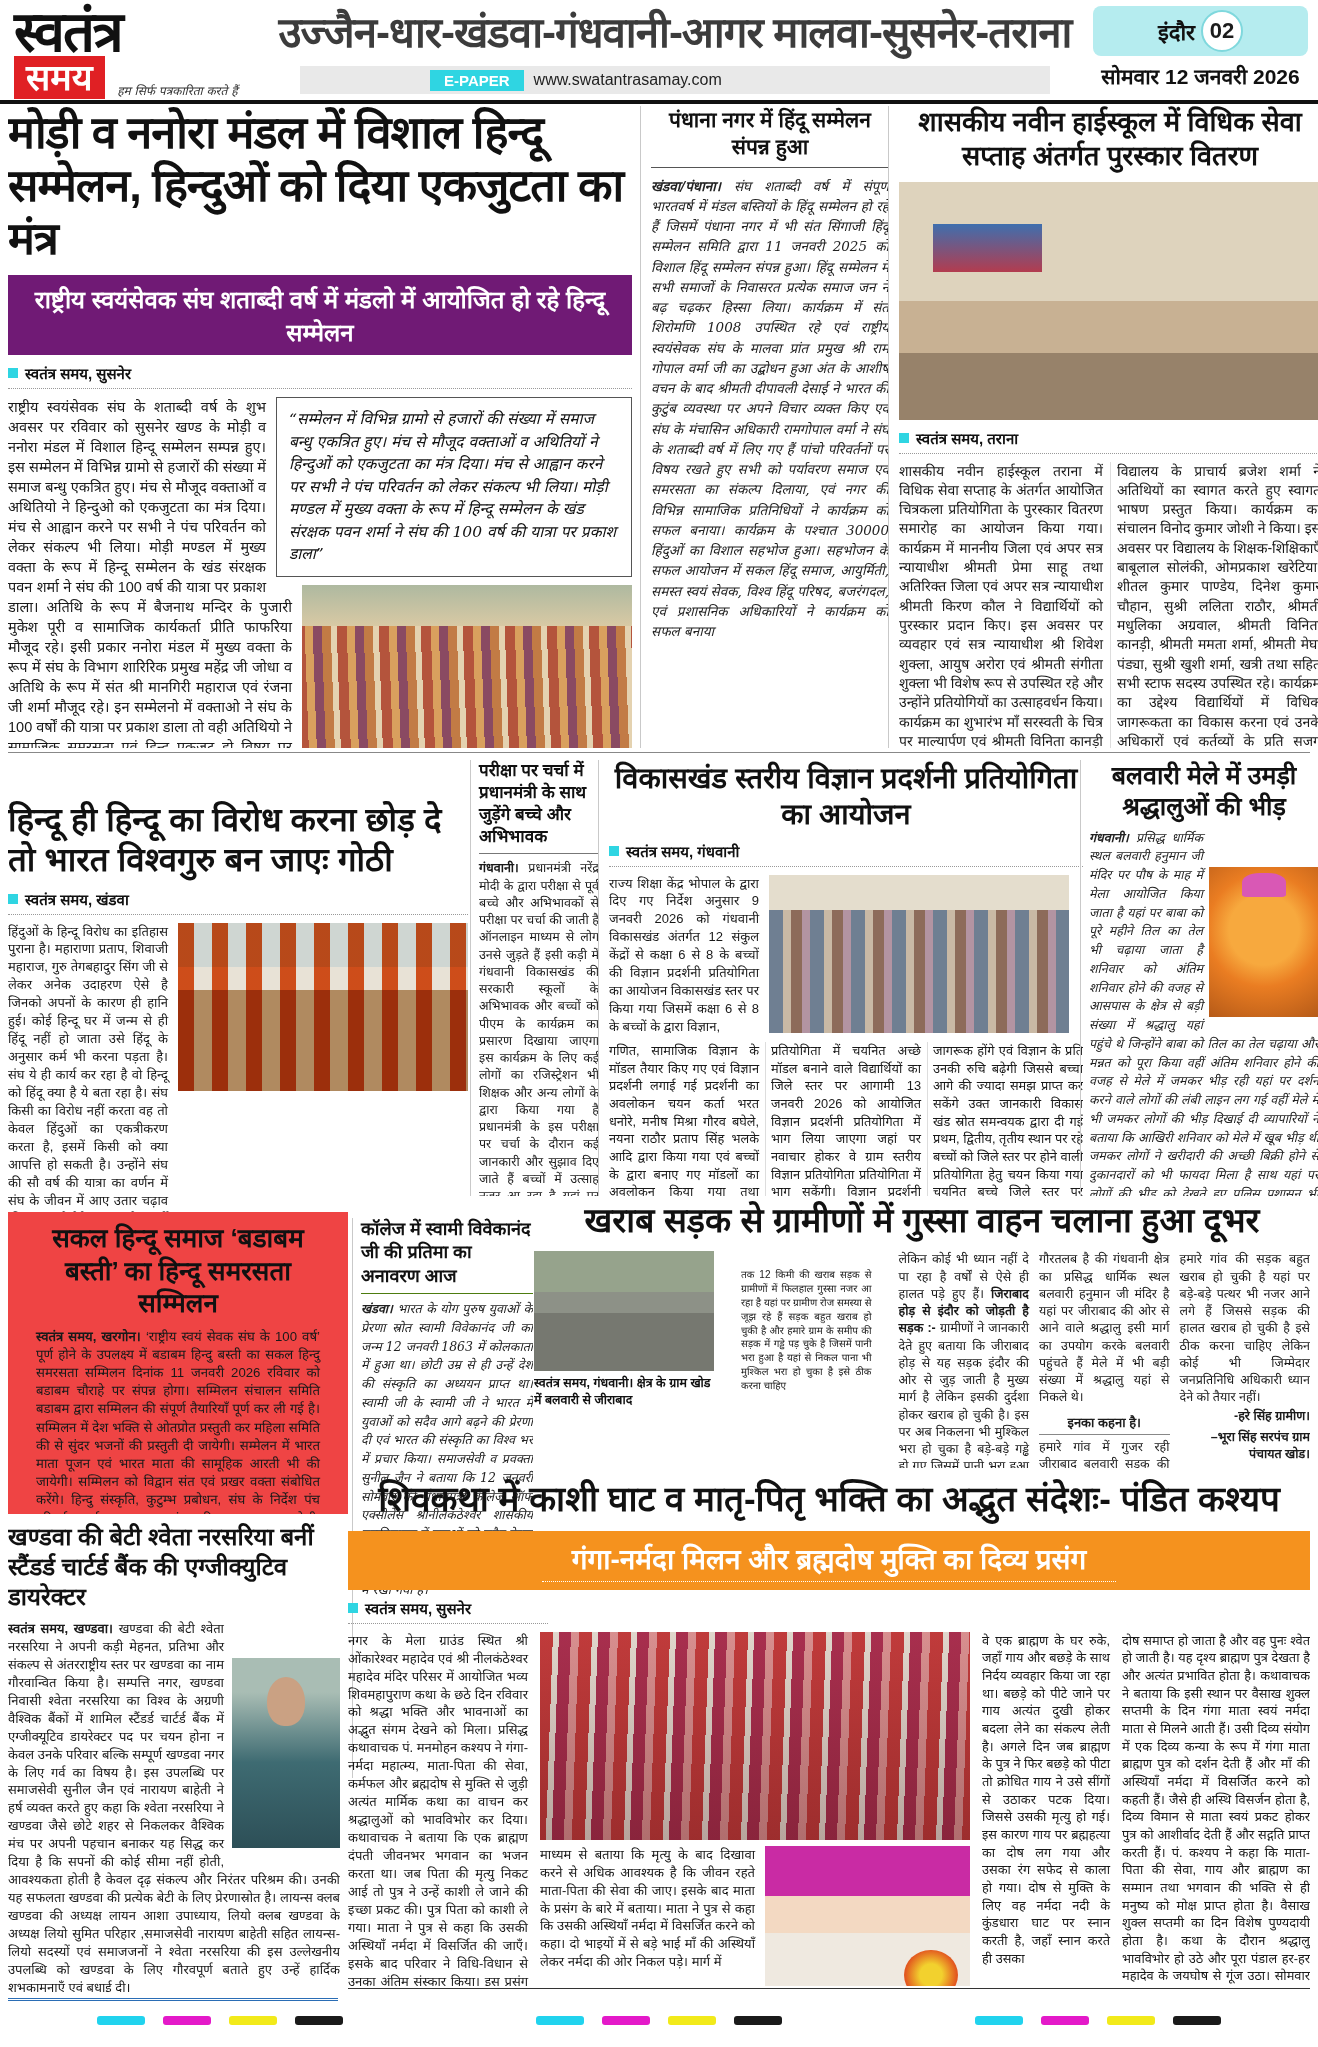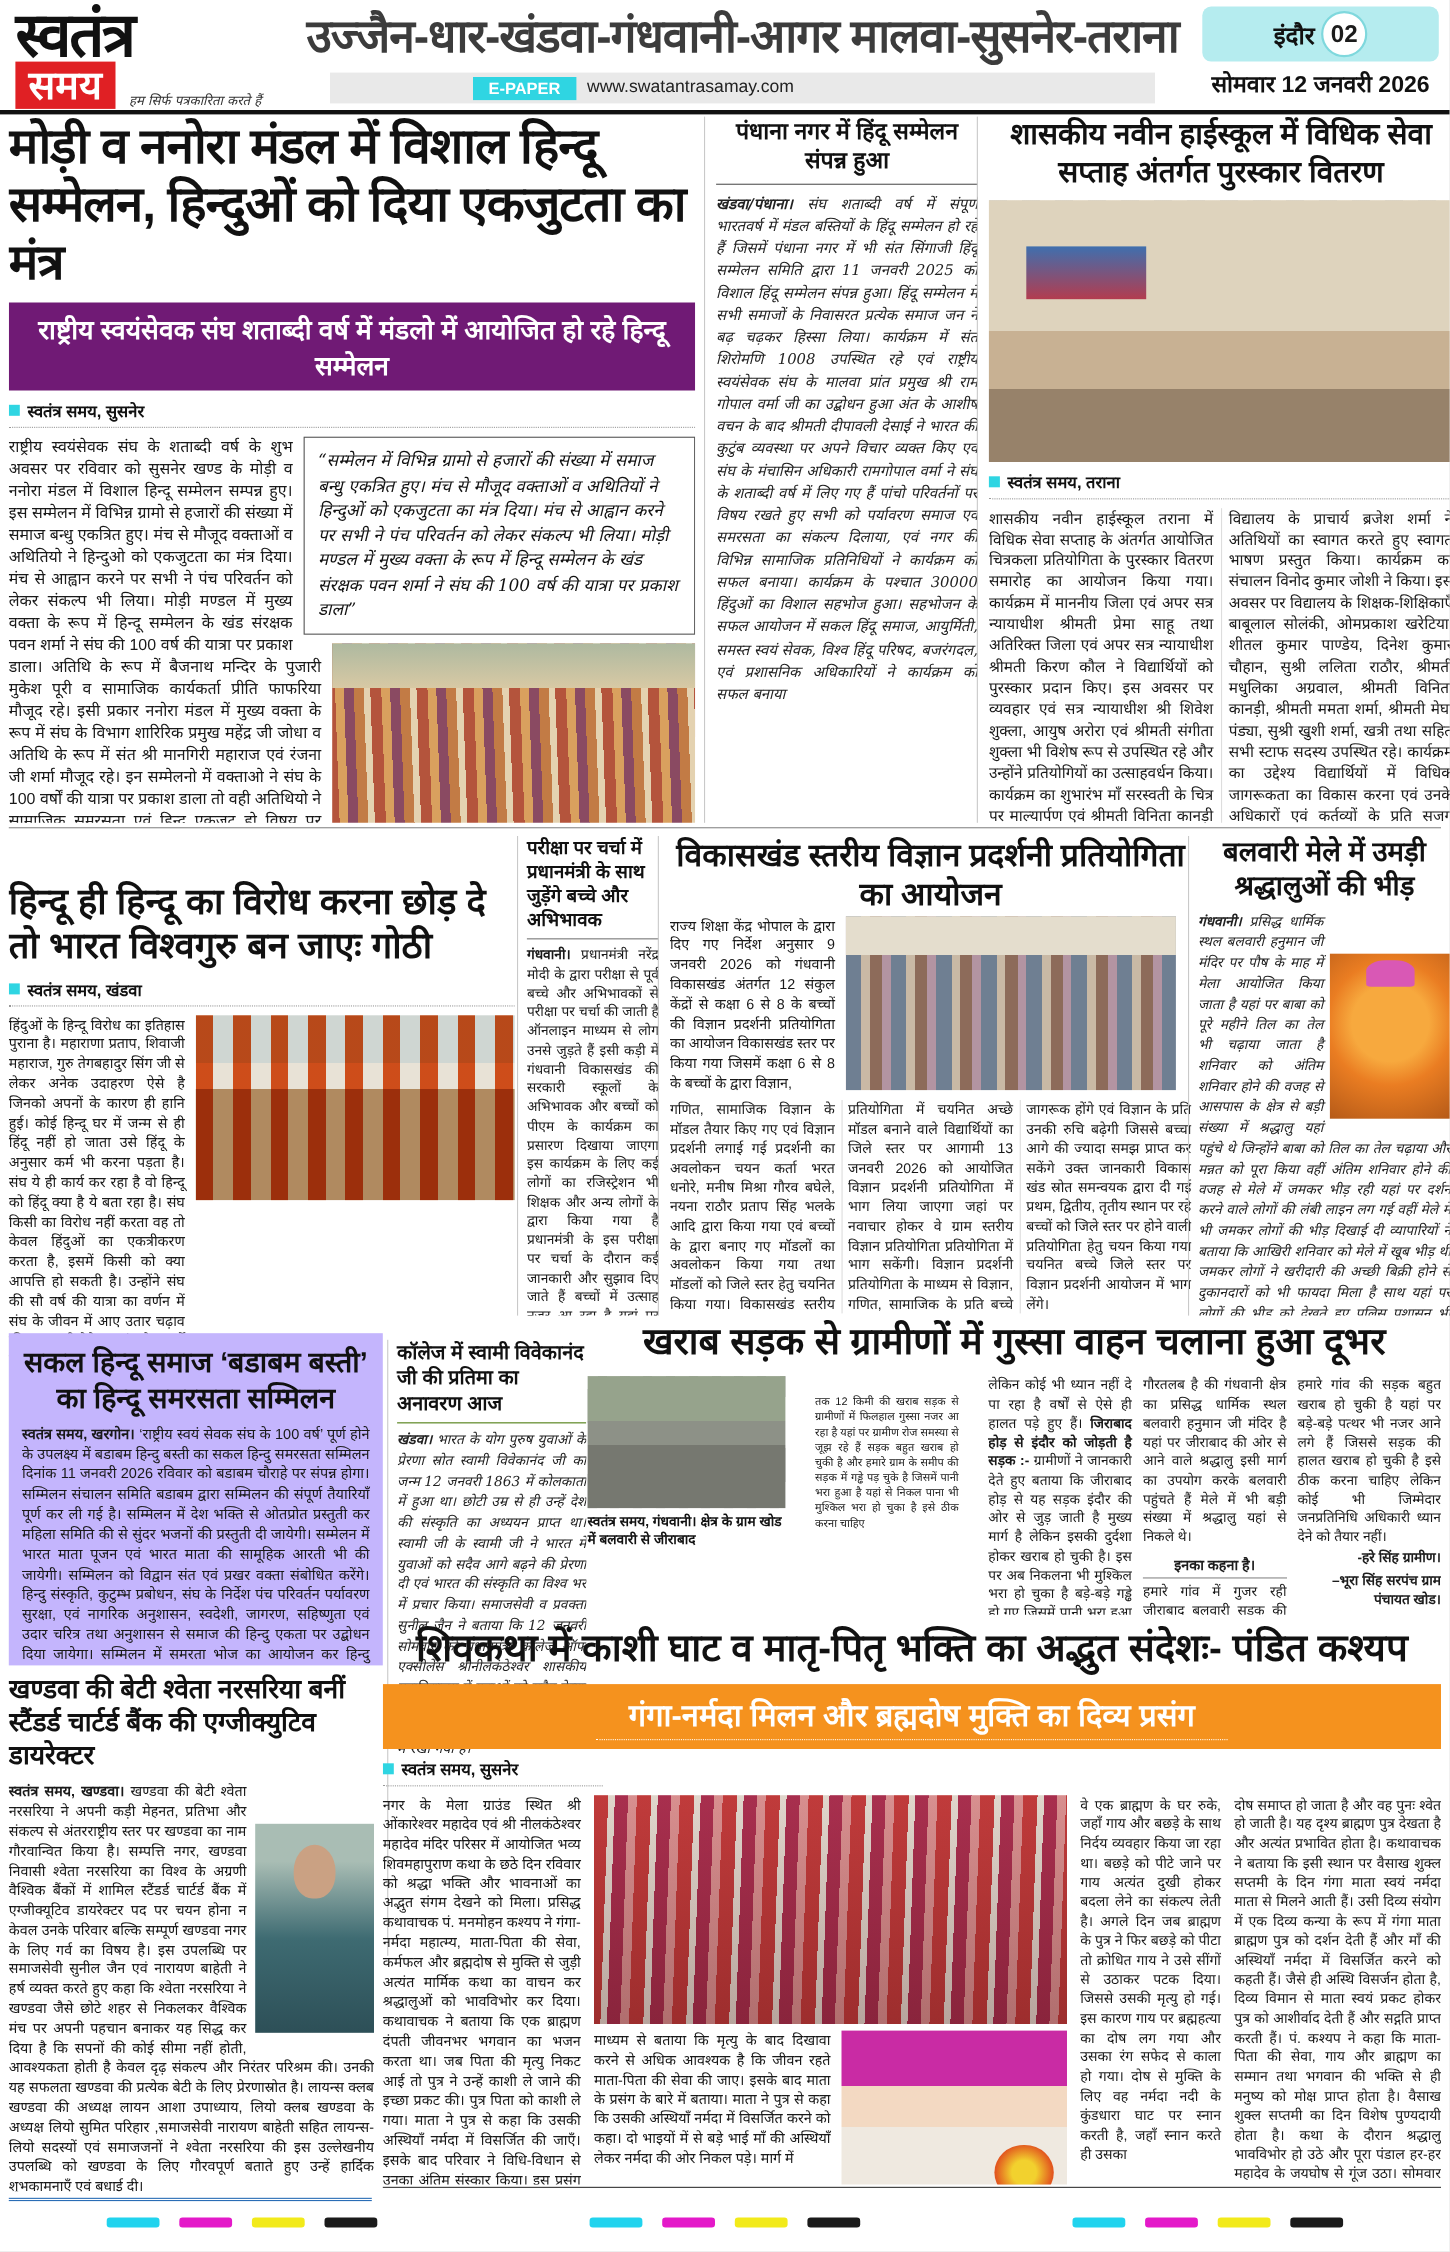--- a/index.html
+++ b/index.html
@@ -163,37 +163,41 @@
   <div class="article vline" style="left:470px;top:760px;width:120px;height:436px;padding-left:8px;">
     <div class="hl-sm" style="font-size:17px;border-bottom:1px solid #777;padding-bottom:5px;margin-bottom:6px;">परीक्षा पर चर्चा में प्रधानमंत्री के साथ जुड़ेंगे बच्चे और अभिभावक</div>
     <p class="body-txt" style="margin:0;font-size:12.5px;">
       <span class="dateline">गंधवानी।</span>
       <span>प्रधानमंत्री नरेंद्र मोदी के द्वारा परीक्षा से पूर्व बच्चे और अभिभावकों से परीक्षा पर चर्चा की जाती है ऑनलाइन माध्यम से लोग उनसे जुड़ते हैं इसी कड़ी में गंधवानी विकासखंड की सरकारी स्कूलों के अभिभावक और बच्चों को पीएम के कार्यक्रम का प्रसारण दिखाया जाएगा इस कार्यक्रम के लिए कई लोगों का रजिस्ट्रेशन भी शिक्षक और अन्य लोगों के द्वारा किया गया है प्रधानमंत्री के इस परीक्षा पर चर्चा के दौरान कई जानकारी और सुझाव दिए जाते हैं बच्चों में उत्साह नजर आ रहा है यहां पर बड़ी संख्या में रजिस्ट्रेशन किए गए हैं जिनसे आज कार्यक्रम में पीएम जुड़ेंगे।</span>
     </p>
   </div>
 
   <div class="article vline" style="left:598px;top:760px;width:474px;height:436px;padding-left:10px;">
     <div class="hl-md" style="font-size:29px;">विकासखंड स्तरीय विज्ञान प्रदर्शनी प्रतियोगिता का आयोजन</div>
+    <div class="byline">
+      <span class="sq"></span>
+      <span>स्वतंत्र समय, गंधवानी</span>
+    </div>
     <div style="display:flex;gap:10px;">
       <p class="body-txt" style="margin:0;width:150px;font-size:13px;">राज्य शिक्षा केंद्र भोपाल के द्वारा दिए गए निर्देश अनुसार 9 जनवरी 2026 को गंधवानी विकासखंड अंतर्गत 12 संकुल केंद्रों से कक्षा 6 से 8 के बच्चों की विज्ञान प्रदर्शनी प्रतियोगिता का आयोजन विकासखंड स्तर पर किया गया जिसमें कक्षा 6 से 8 के बच्चों के द्वारा विज्ञान,</p>
       <div class="photo ph-group" style="width:300px;height:158px;flex:none;"></div>
     </div>
     <p class="body-txt cols3" style="margin:6px 0 0 0;font-size:12.8px;">गणित, सामाजिक विज्ञान के मॉडल तैयार किए गए एवं विज्ञान प्रदर्शनी लगाई गई प्रदर्शनी का अवलोकन चयन कर्ता भरत धनोरे, मनीष मिश्रा गौरव बघेले, नयना राठौर प्रताप सिंह भलके आदि द्वारा किया गया एवं बच्चों के द्वारा बनाए गए मॉडलों का अवलोकन किया गया तथा मॉडलों को जिले स्तर हेतु चयनित किया गया। विकासखंड स्तरीय प्रतियोगिता में चयनित अच्छे मॉडल बनाने वाले विद्यार्थियों का जिले स्तर पर आगामी 13 जनवरी 2026 को आयोजित विज्ञान प्रदर्शनी प्रतियोगिता में भाग लिया जाएगा जहां पर नवाचार होकर वे ग्राम स्तरीय विज्ञान प्रतियोगिता प्रतियोगिता में भाग सकेंगी। विज्ञान प्रदर्शनी प्रतियोगिता के माध्यम से विज्ञान, गणित, सामाजिक के प्रति बच्चे जागरूक होंगे एवं विज्ञान के प्रति उनकी रुचि बढ़ेगी जिससे बच्चा आगे की ज्यादा समझ प्राप्त कर सकेंगे उक्त जानकारी विकास खंड स्रोत समन्वयक द्वारा दी गई प्रथम, द्वितीय, तृतीय स्थान पर रहे बच्चों को जिले स्तर पर होने वाली प्रतियोगिता हेतु चयन किया गया चयनित बच्चे जिले स्तर पर विज्ञान प्रदर्शनी आयोजन में भाग लेंगे।</p>
   </div>
 
   <div class="article vline" style="left:1080px;top:760px;width:230px;height:436px;padding-left:8px;">
     <div class="hl-md" style="font-size:25px;">बलवारी मेले में उमड़ी श्रद्धालुओं की भीड़</div>
     <div class="photo ph-hanuman" style="float:right;width:110px;height:150px;margin:44px 0 4px 6px;"></div>
     <p class="serif-it" style="margin:6px 0 0 0;font-size:12.5px;">
       <span class="dateline">गंधवानी।</span>
       <span>प्रसिद्ध धार्मिक स्थल बलवारी हनुमान जी मंदिर पर पौष के माह में मेला आयोजित किया जाता है यहां पर बाबा को पूरे महीने तिल का तेल भी चढ़ाया जाता है शनिवार को अंतिम शनिवार होने की वजह से आसपास के क्षेत्र से बड़ी संख्या में श्रद्धालु यहां पहुंचे थे जिन्होंने बाबा को तिल का तेल चढ़ाया और मन्नत को पूरा किया वहीं अंतिम शनिवार होने की वजह से मेले में जमकर भीड़ रही यहां पर दर्शन करने वाले लोगों की लंबी लाइन लग गई वहीं मेले में भी जमकर लोगों की भीड़ दिखाई दी व्यापारियों ने बताया कि आखिरी शनिवार को मेले में खूब भीड़ थी जमकर लोगों ने खरीदारी की अच्छी बिक्री होने से दुकानदारों को भी फायदा मिला है साथ यहां पर लोगों की भीड़ को देखते हुए पुलिस प्रशासन भी मौजूद था।</span>
     </p>
   </div>
 
-  <div class="article" style="left:8px;top:1212px;width:340px;height:302px;background:#c4b5fd;padding:10px 12px;box-sizing:border-box;">
+  <div class="article" style="left:8px;top:1212px;width:340px;height:302px;background:#ef4444;padding:10px 28px;box-sizing:border-box;">
     <div class="hl-md" style="font-size:26px;">सकल हिन्दू समाज ‘बडाबम बस्ती’ का हिन्दू समरसता सम्मिलन</div>
     <p class="body-txt" style="margin:8px 0 0 0;font-size:13.2px;">
       <span class="dateline">स्वतंत्र समय, खरगोन।</span>
       <span>‘राष्ट्रीय स्वयं सेवक संघ के 100 वर्ष’ पूर्ण होने के उपलक्ष्य में बडाबम हिन्दु बस्ती का सकल हिन्दु समरसता सम्मिलन दिनांक 11 जनवरी 2026 रविवार को बडाबम चौराहे पर संपन्न होगा। सम्मिलन संचालन समिति बडाबम द्वारा सम्मिलन की संपूर्ण तैयारियाँ पूर्ण कर ली गई है। सम्मिलन में देश भक्ति से ओतप्रोत प्रस्तुती कर महिला समिति की से सुंदर भजनों की प्रस्तुती दी जायेगी। सम्मेलन में भारत माता पूजन एवं भारत माता की सामूहिक आरती भी की जायेगी। सम्मिलन को विद्वान संत एवं प्रखर वक्ता संबोधित करेंगे। हिन्दु संस्कृति, कुटुम्भ प्रबोधन, संघ के निर्देश पंच परिवर्तन पर्यावरण सुरक्षा, एवं नागरिक अनुशासन, स्वदेशी, जागरण, सहिष्णुता एवं उदार चरित्र तथा अनुशासन से समाज की हिन्दु एकता पर उद्बोधन दिया जायेगा। सम्मिलन में समरता भोज का आयोजन कर हिन्दु एकता का परिचय दिया जायेगा। संचालन समिति बडाबम बस्ती आप समस्त बस्ती के नागरिकों से अपील करता है कि वे आयोजन में सम्मिलित होकर हिन्दु एकता का परिचय देवें एवं राष्ट रक्षा का संकल्प ले ।</span>
     </p>
   </div>
 
   <div class="article vline" style="left:352px;top:1218px;width:172px;height:560px;padding-left:8px;">
     <div class="hl-sm" style="font-size:18px;border-bottom:1px solid #4d7c0f;padding-bottom:5px;margin-bottom:6px;">कॉलेज में स्वामी विवेकानंद जी की प्रतिमा का अनावरण आज</div>
     <p class="serif-it" style="margin:0;font-size:12.5px;">

